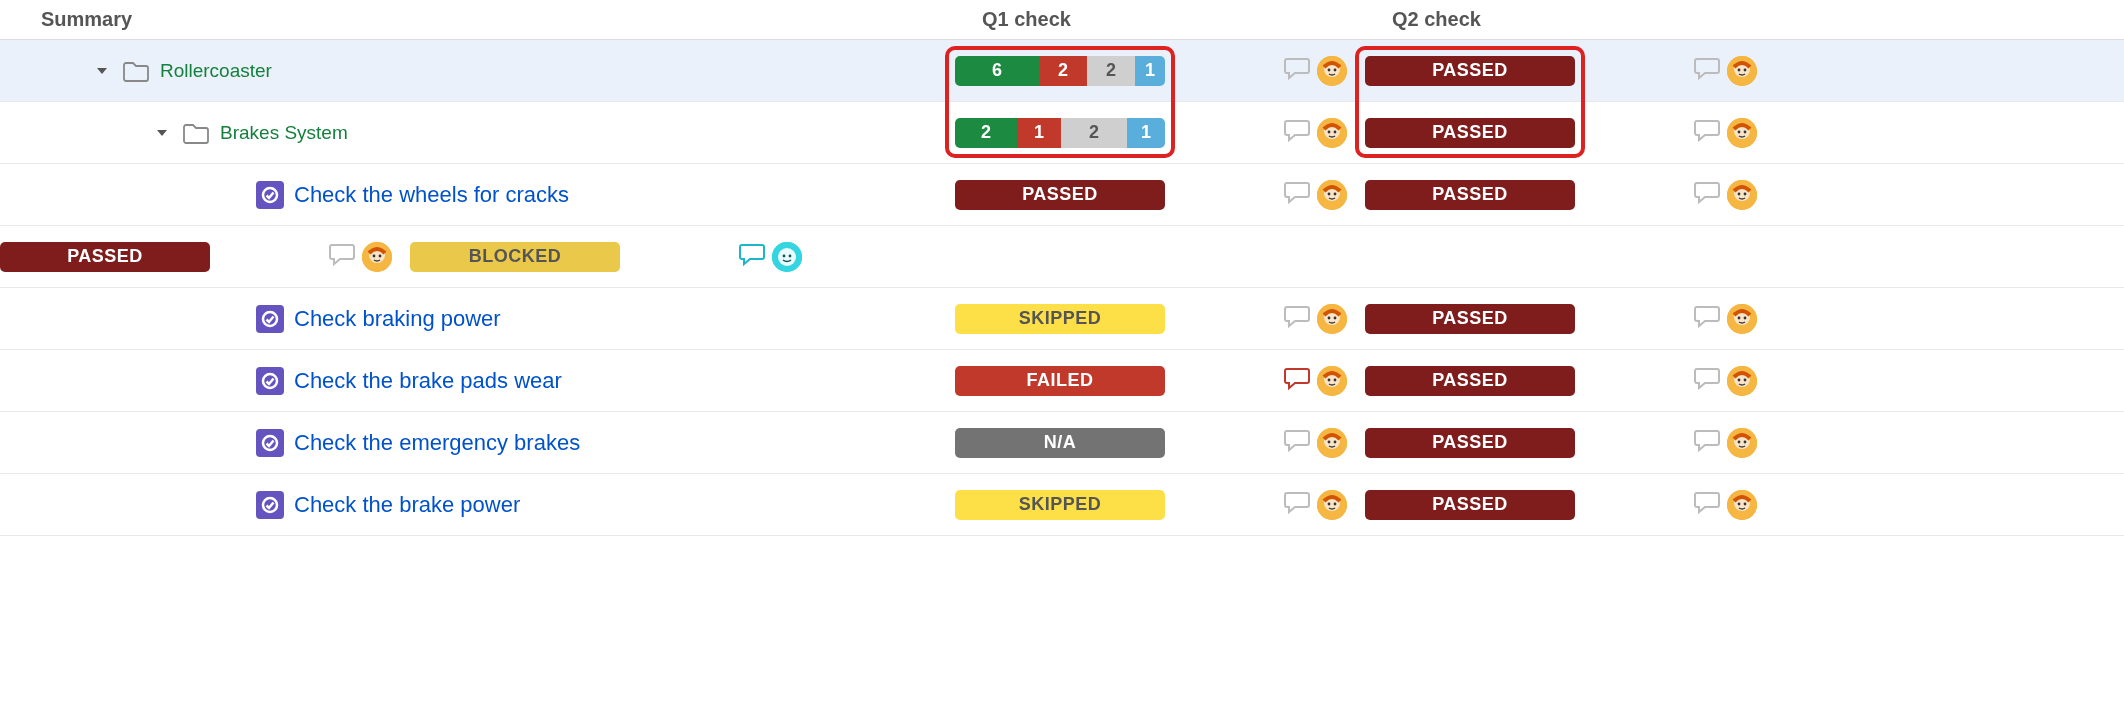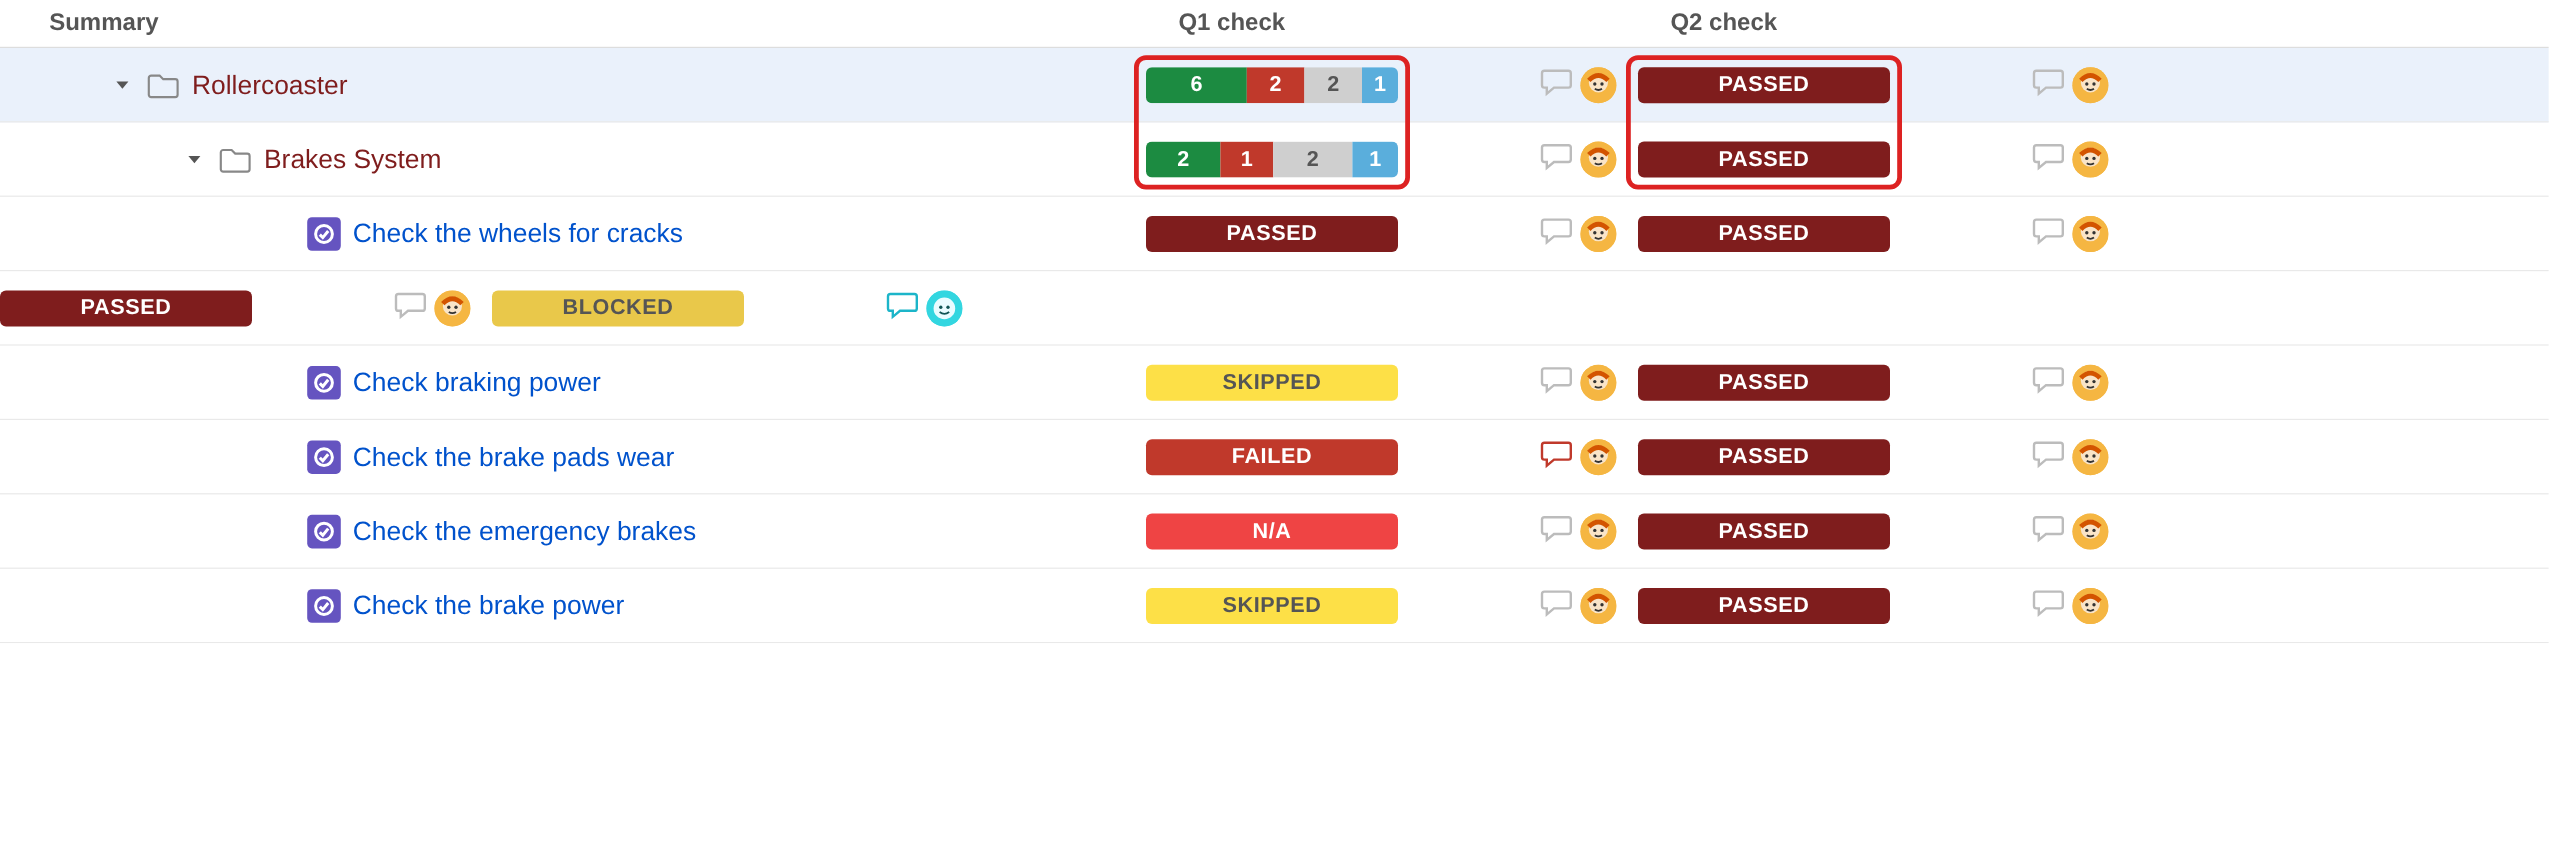--- a/index.html
+++ b/index.html
@@ -12,28 +12,28 @@
   .row .col-extras { width:90px; display:flex; align-items:center; justify-content:flex-start; gap:6px; padding:0 6px 0 8px; }
   .row { display:flex; align-items:center; border-bottom:1px solid #e9e9e9; min-height:62px; }
   .row.selected { background:#eaf1fb; }
   .col-summary .indent-spacer { display:inline-block; height:1px; }
   .toggle-icon svg { width:16px; height:16px; }
   .toggle-icon { margin-right:12px; display:flex; align-items:center; cursor:pointer; }
   .folder-icon { margin-right:10px; display:flex; }
   .folder-icon svg { width:28px; height:24px; stroke:#888; fill:none; stroke-width:1.8; }
   .check-icon { margin-right:10px; display:flex; align-items:center; justify-content:center; width:28px; height:28px; background:#6554c0; border-radius:4px; }
   .check-icon svg { width:18px; height:18px; stroke:#fff; fill:none; stroke-width:2.5; }
-  .folder-label { font-size:22px; color:#7f1d1d; font-weight:400; }
+  .folder-label { font-size:19px; color:#15803d; font-weight:400; }
   .link-label { font-size:22px; color:#0052cc; font-weight:400; }
 
   .badge { width:210px; height:30px; border-radius:5px; display:flex; align-items:center; justify-content:center; font-weight:700; font-size:18px; color:#fff; letter-spacing:0.5px; }
   .badge.passed  { background:#7f1d1d; }
   .badge.skipped { background:#fde047; color:#555; }
   .badge.failed  { background:#c0392b; }
-  .badge.na      { background:#ef4444; }
+  .badge.na      { background:#737373; }
   .badge.blocked { background:#e9c84a; color:#555; }
 
   .segbar { width:210px; height:30px; border-radius:5px; display:flex; overflow:hidden; font-weight:700; font-size:18px; }
   .seg { display:flex; align-items:center; justify-content:center; height:100%; }
   .seg.green { background:#1c8b41; color:#fff; }
   .seg.red   { background:#c0392b; color:#fff; }
   .seg.grey  { background:#cfcfcf; color:#555; }
   .seg.blue  { background:#5aaedc; color:#fff; }
 
   .comment-icon svg { width:28px; height:26px; fill:none; stroke:#bcbcbc; stroke-width:2; }

